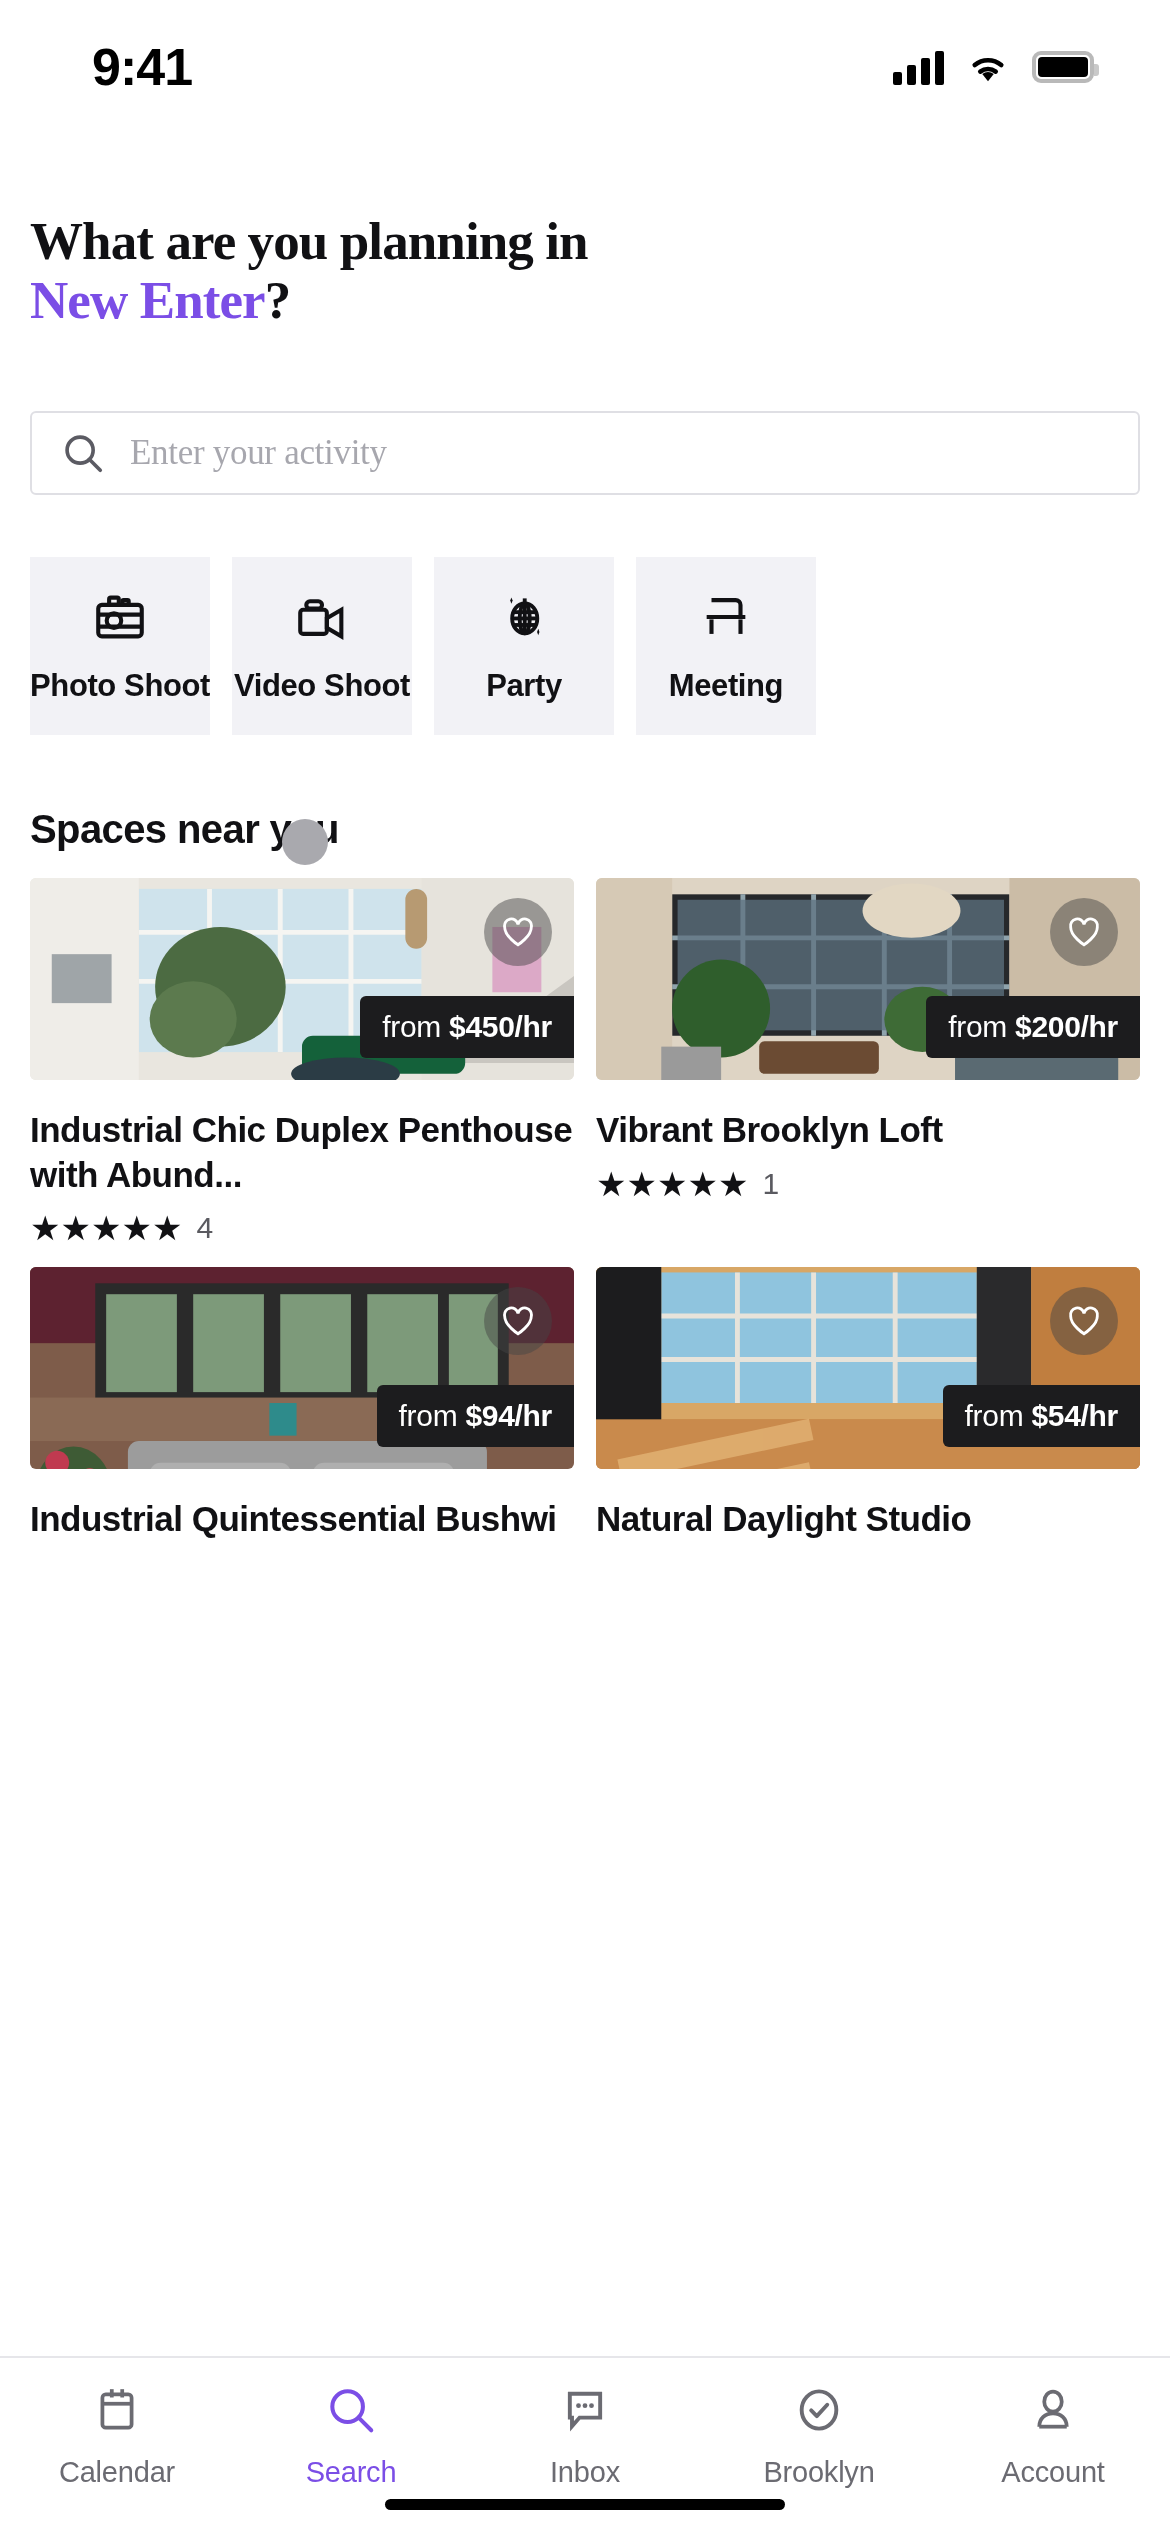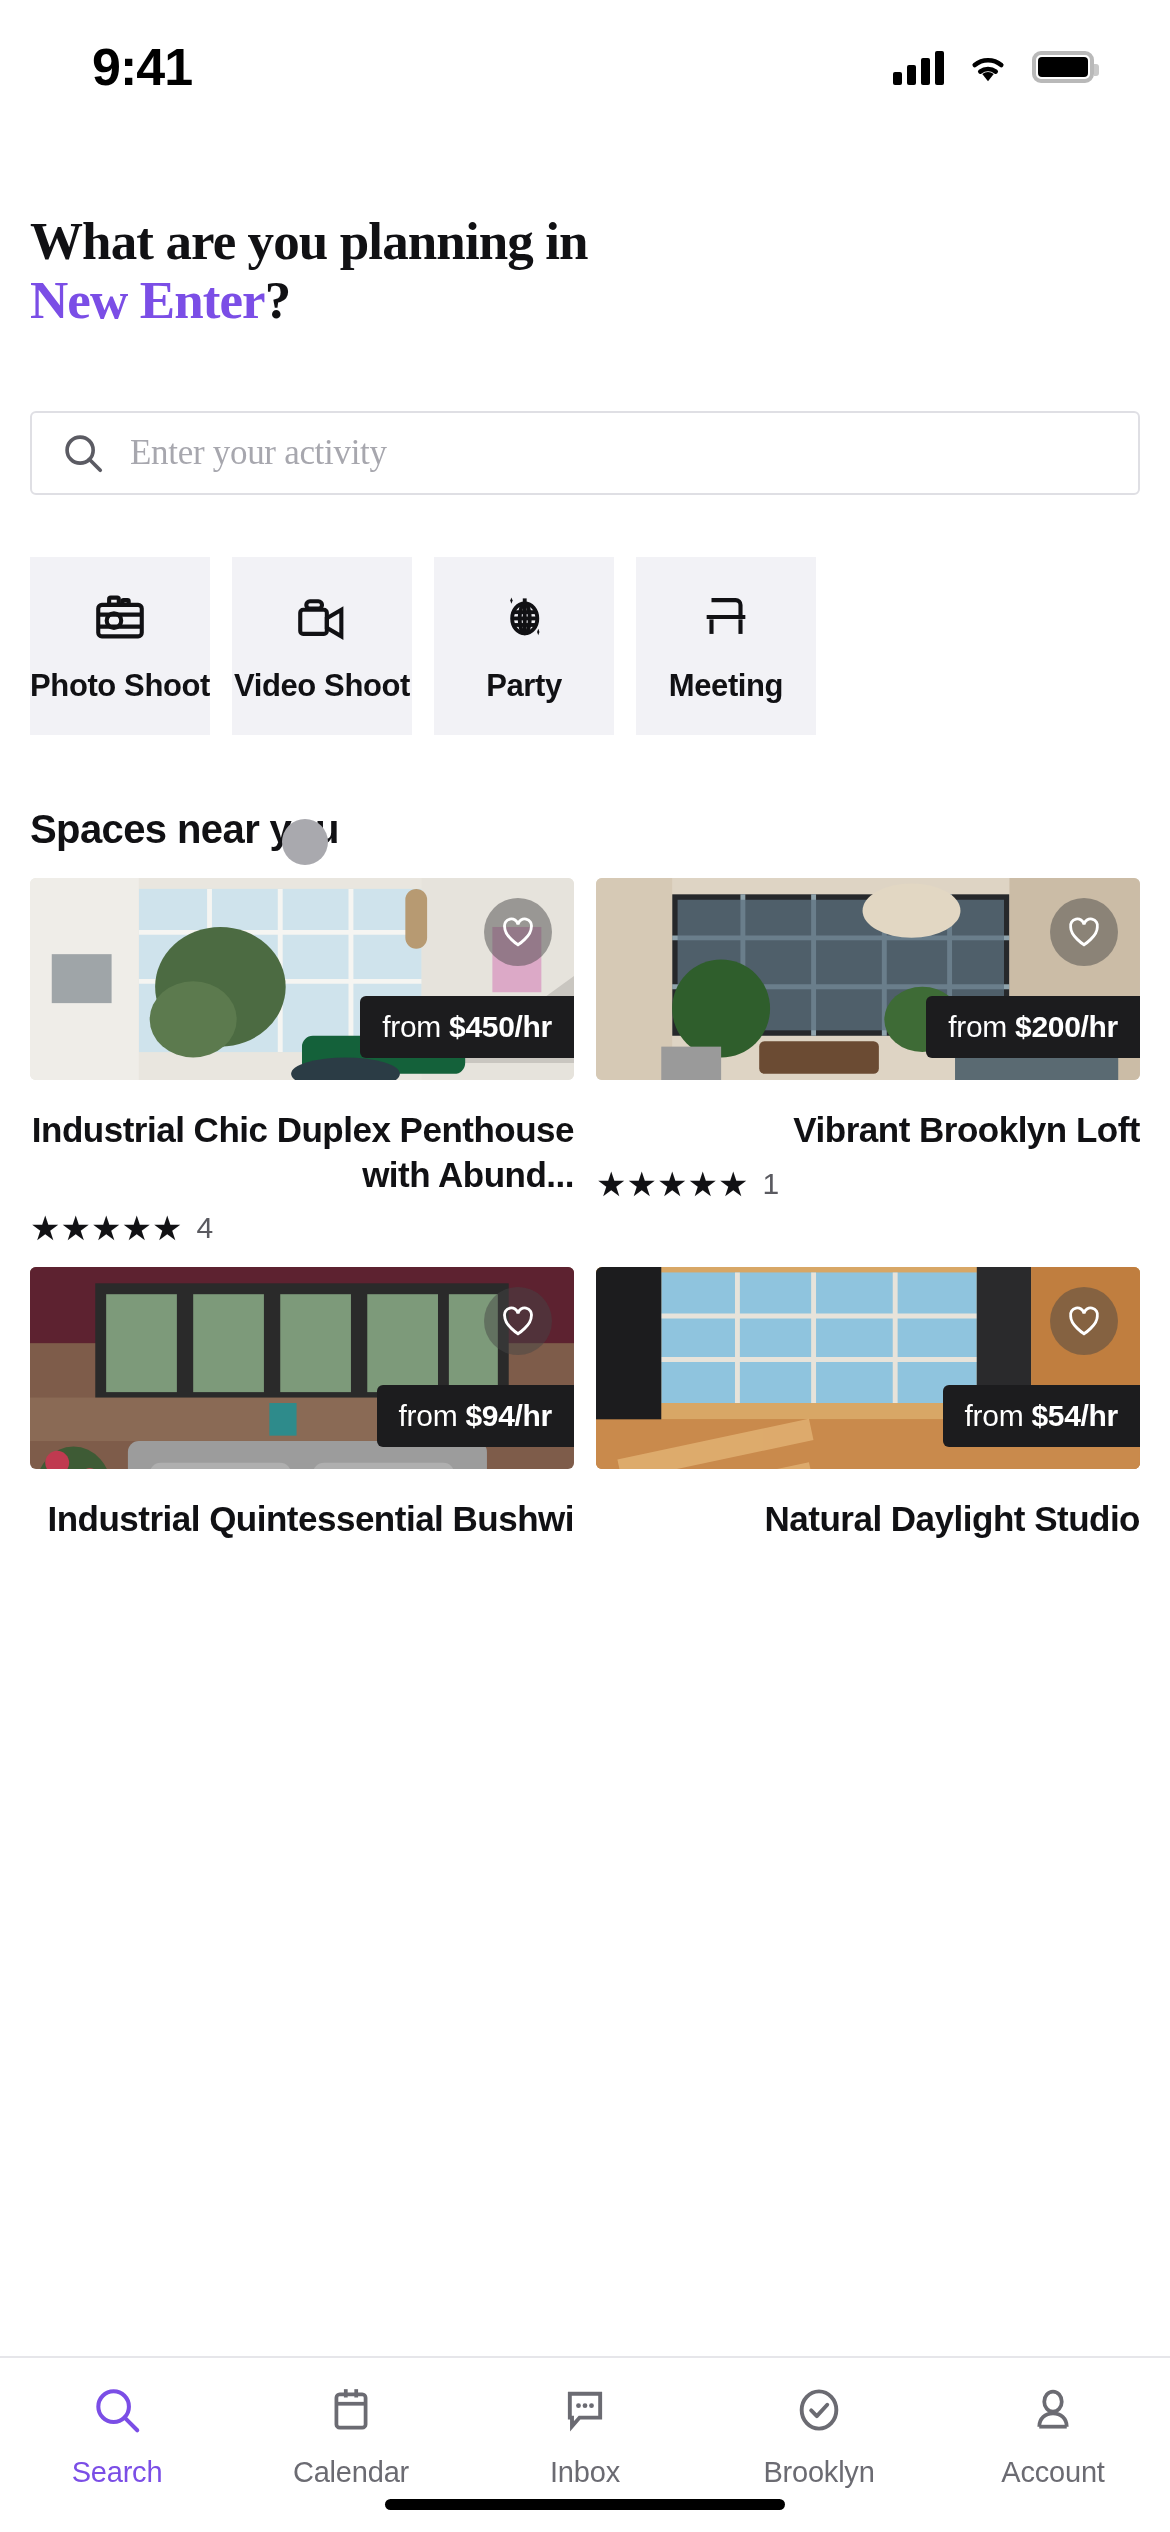--- a/index.html
+++ b/index.html
@@ -95,21 +95,21 @@
     position:absolute; left:252px; top:12px;
     width:46px; height:46px; border-radius:50%;
     background:#A9A9AE;
   }
 
   
   .grid{
     margin:26px 30px 0 30px;
     display:grid; grid-template-columns:1fr 1fr; gap:22px 22px;
   }
-  .card{ position:relative;text-align:right; }
+  .card{ position:relative; }
   .photo{
     width:100%; height:200px; border-radius:6px; overflow:hidden; position:relative;
   }
   .card .photo{ height:202px; }
   .photo .scene{ position:absolute; inset:0; }
 
   .fav{
     position:absolute; top:20px; right:22px;
     width:68px; height:68px; border-radius:50%;
     background:rgba(70,70,70,0.48);
@@ -417,42 +417,42 @@
     </div>
     <div class="card-title">Natural Daylight Studio</div>
   </div>
 
 </div>
 
 
 <div class="bottom-fade"></div>
 <div class="tabbar">
 
-  <div class="tab active">
-    <div class="t-ico">
-      <svg width="54" height="54" viewBox="0 0 24 24" fill="none" stroke="#7B4EE6" stroke-width="1.8">
-        <circle cx="10.5" cy="10.5" r="6.8"></circle>
-        <line x1="15.4" y1="15.4" x2="21" y2="21" stroke-linecap="round"></line>
-      </svg>
-    </div>
-    <div class="tab-label">Search</div>
-  </div>
-
   <div class="tab">
     <div class="t-ico">
       <svg width="50" height="54" viewBox="0 0 24 24" fill="none" stroke="#6B6B72" stroke-width="1.8">
         <rect x="5" y="4.5" width="14" height="16" rx="1.6"></rect>
         <line x1="5" y1="9" x2="19" y2="9"></line>
         <line x1="9.5" y1="2" x2="9.5" y2="6"></line>
         <line x1="14.5" y1="2" x2="14.5" y2="6"></line>
       </svg>
     </div>
     <div class="tab-label">Calendar</div>
   </div>
 
+  <div class="tab active">
+    <div class="t-ico">
+      <svg width="54" height="54" viewBox="0 0 24 24" fill="none" stroke="#7B4EE6" stroke-width="1.8">
+        <circle cx="10.5" cy="10.5" r="6.8"></circle>
+        <line x1="15.4" y1="15.4" x2="21" y2="21" stroke-linecap="round"></line>
+      </svg>
+    </div>
+    <div class="tab-label">Search</div>
+  </div>
+
   <div class="tab">
     <div class="t-ico">
       <svg width="52" height="54" viewBox="0 0 24 24" fill="none" stroke="#6B6B72" stroke-width="1.8">
         <path d="M5 4.5h14v11H9.5L6 19.5V15.5H5z"></path>
         <circle cx="9" cy="10" r="1.1" fill="#6B6B72" stroke="none"></circle>
         <circle cx="12" cy="10" r="1.1" fill="#6B6B72" stroke="none"></circle>
         <circle cx="15" cy="10" r="1.1" fill="#6B6B72" stroke="none"></circle>
       </svg>
     </div>
     <div class="tab-label">Inbox</div>

